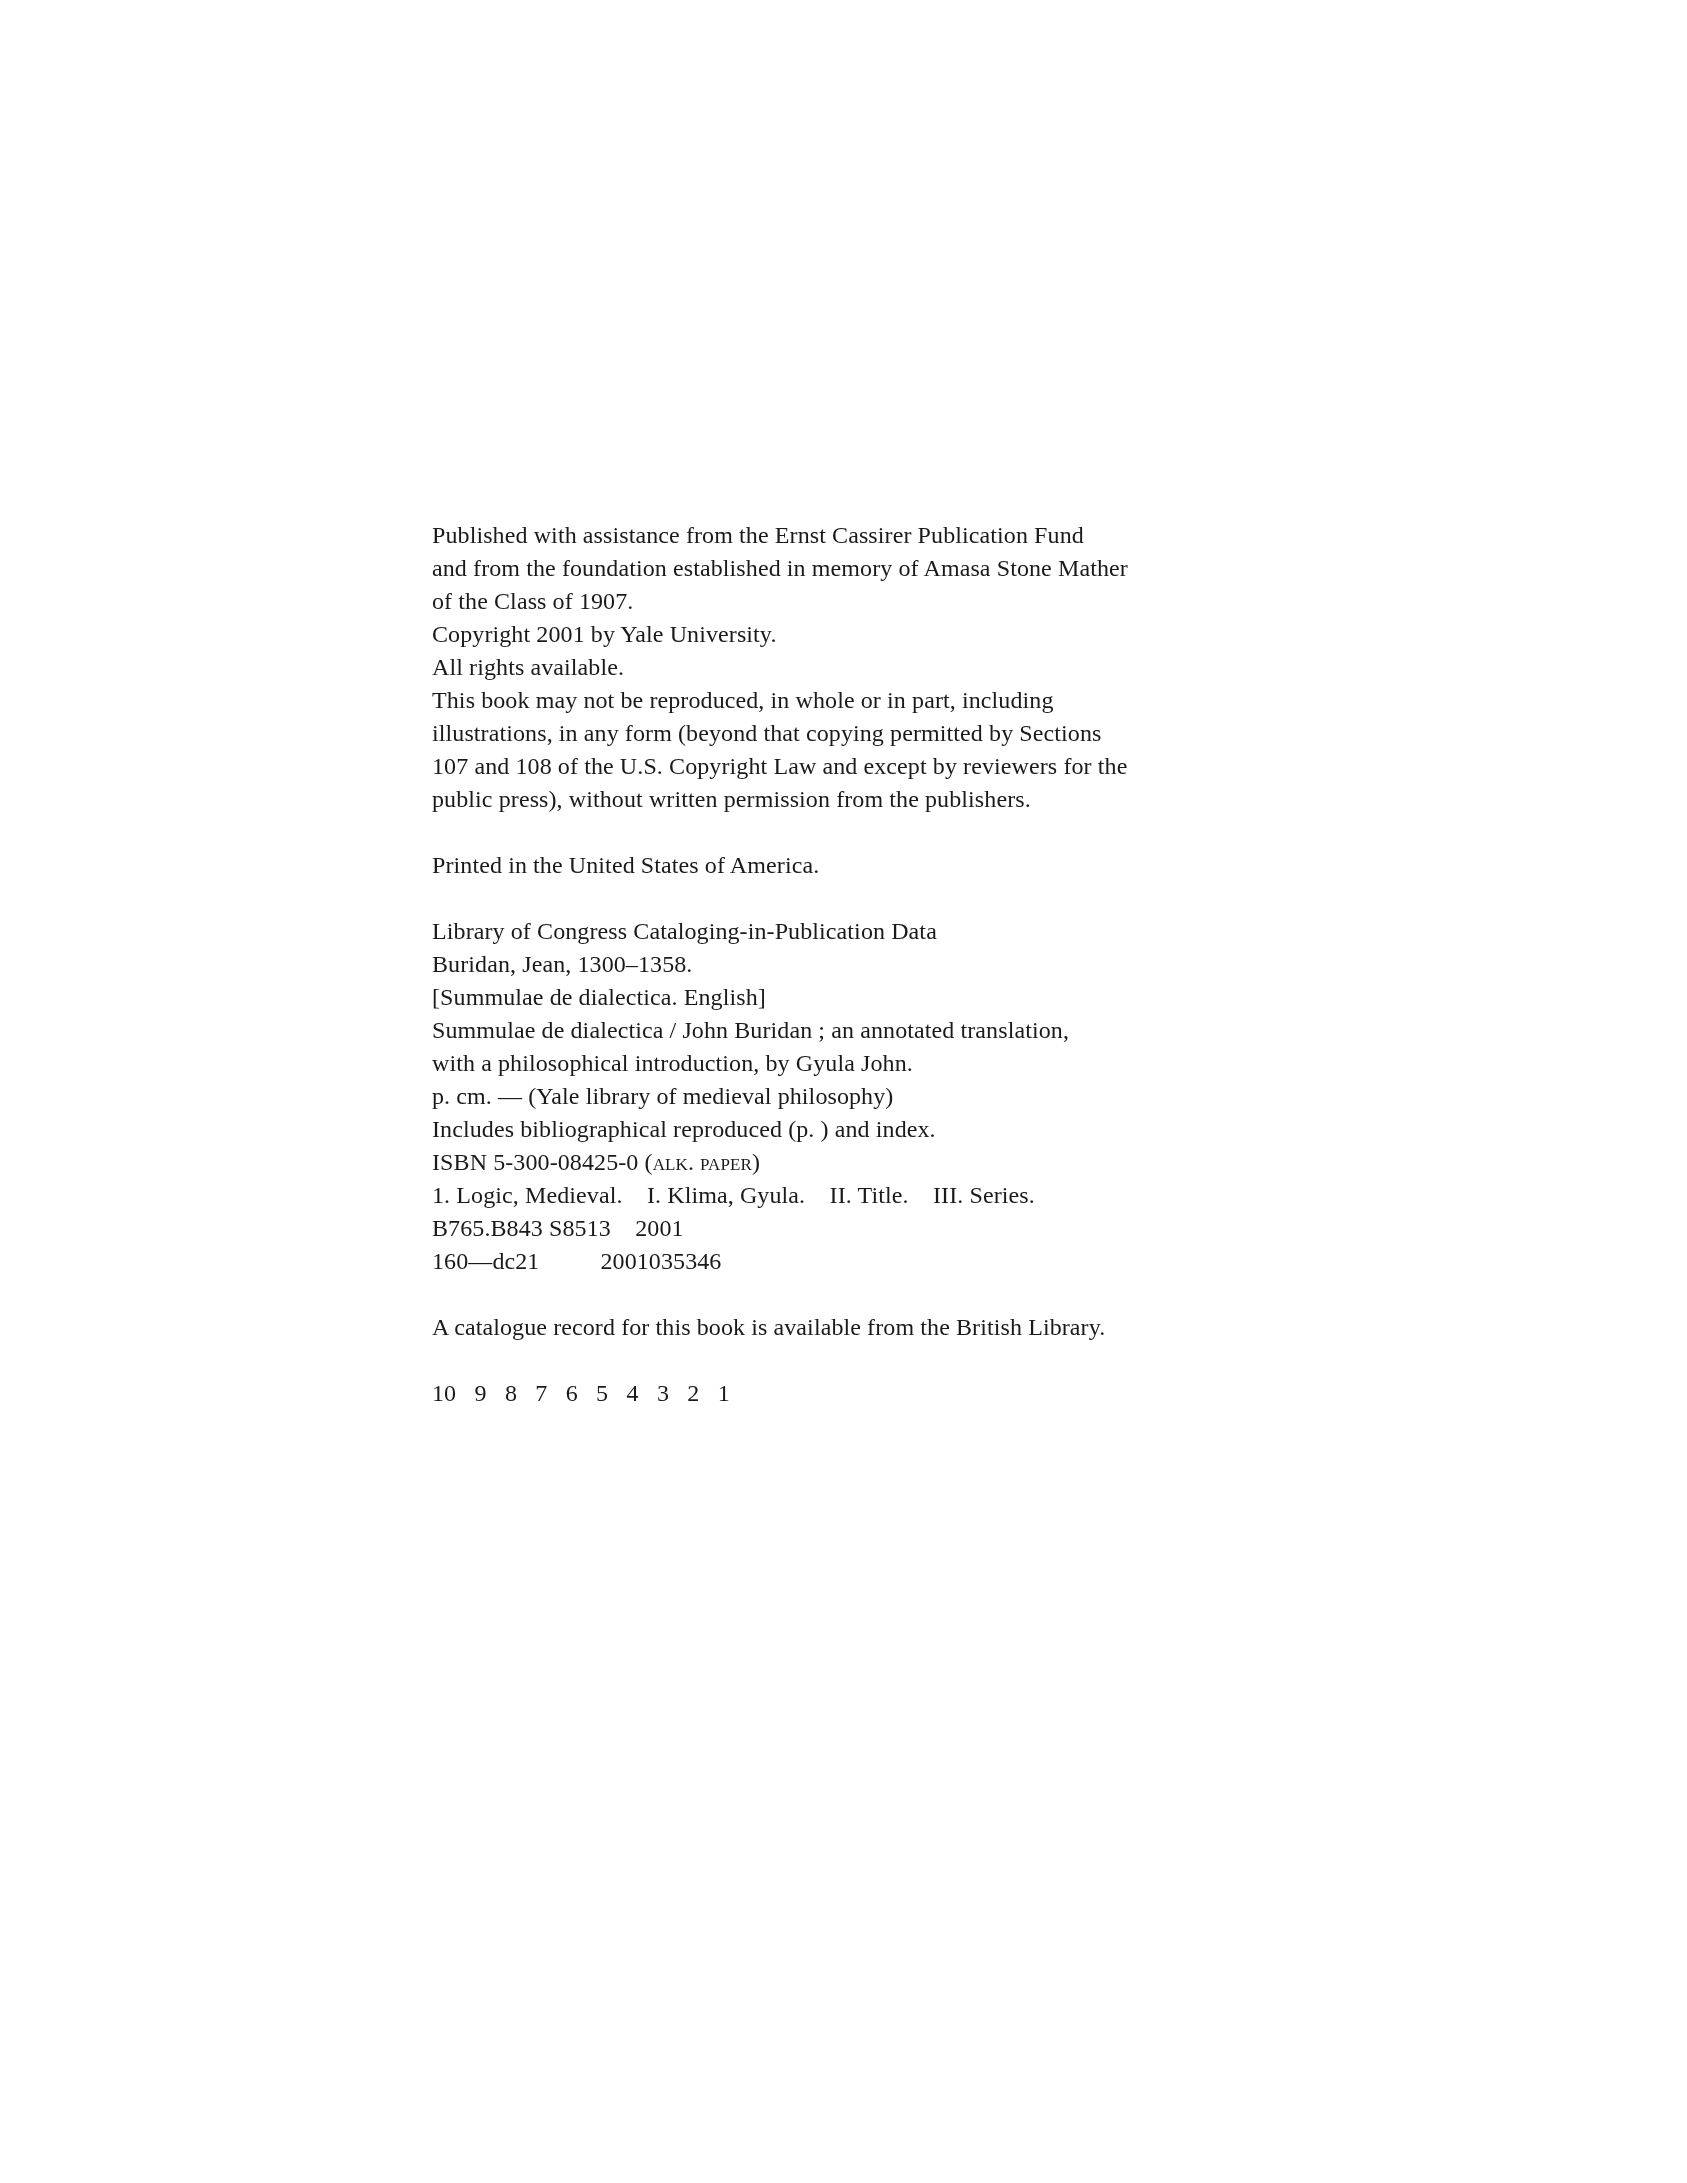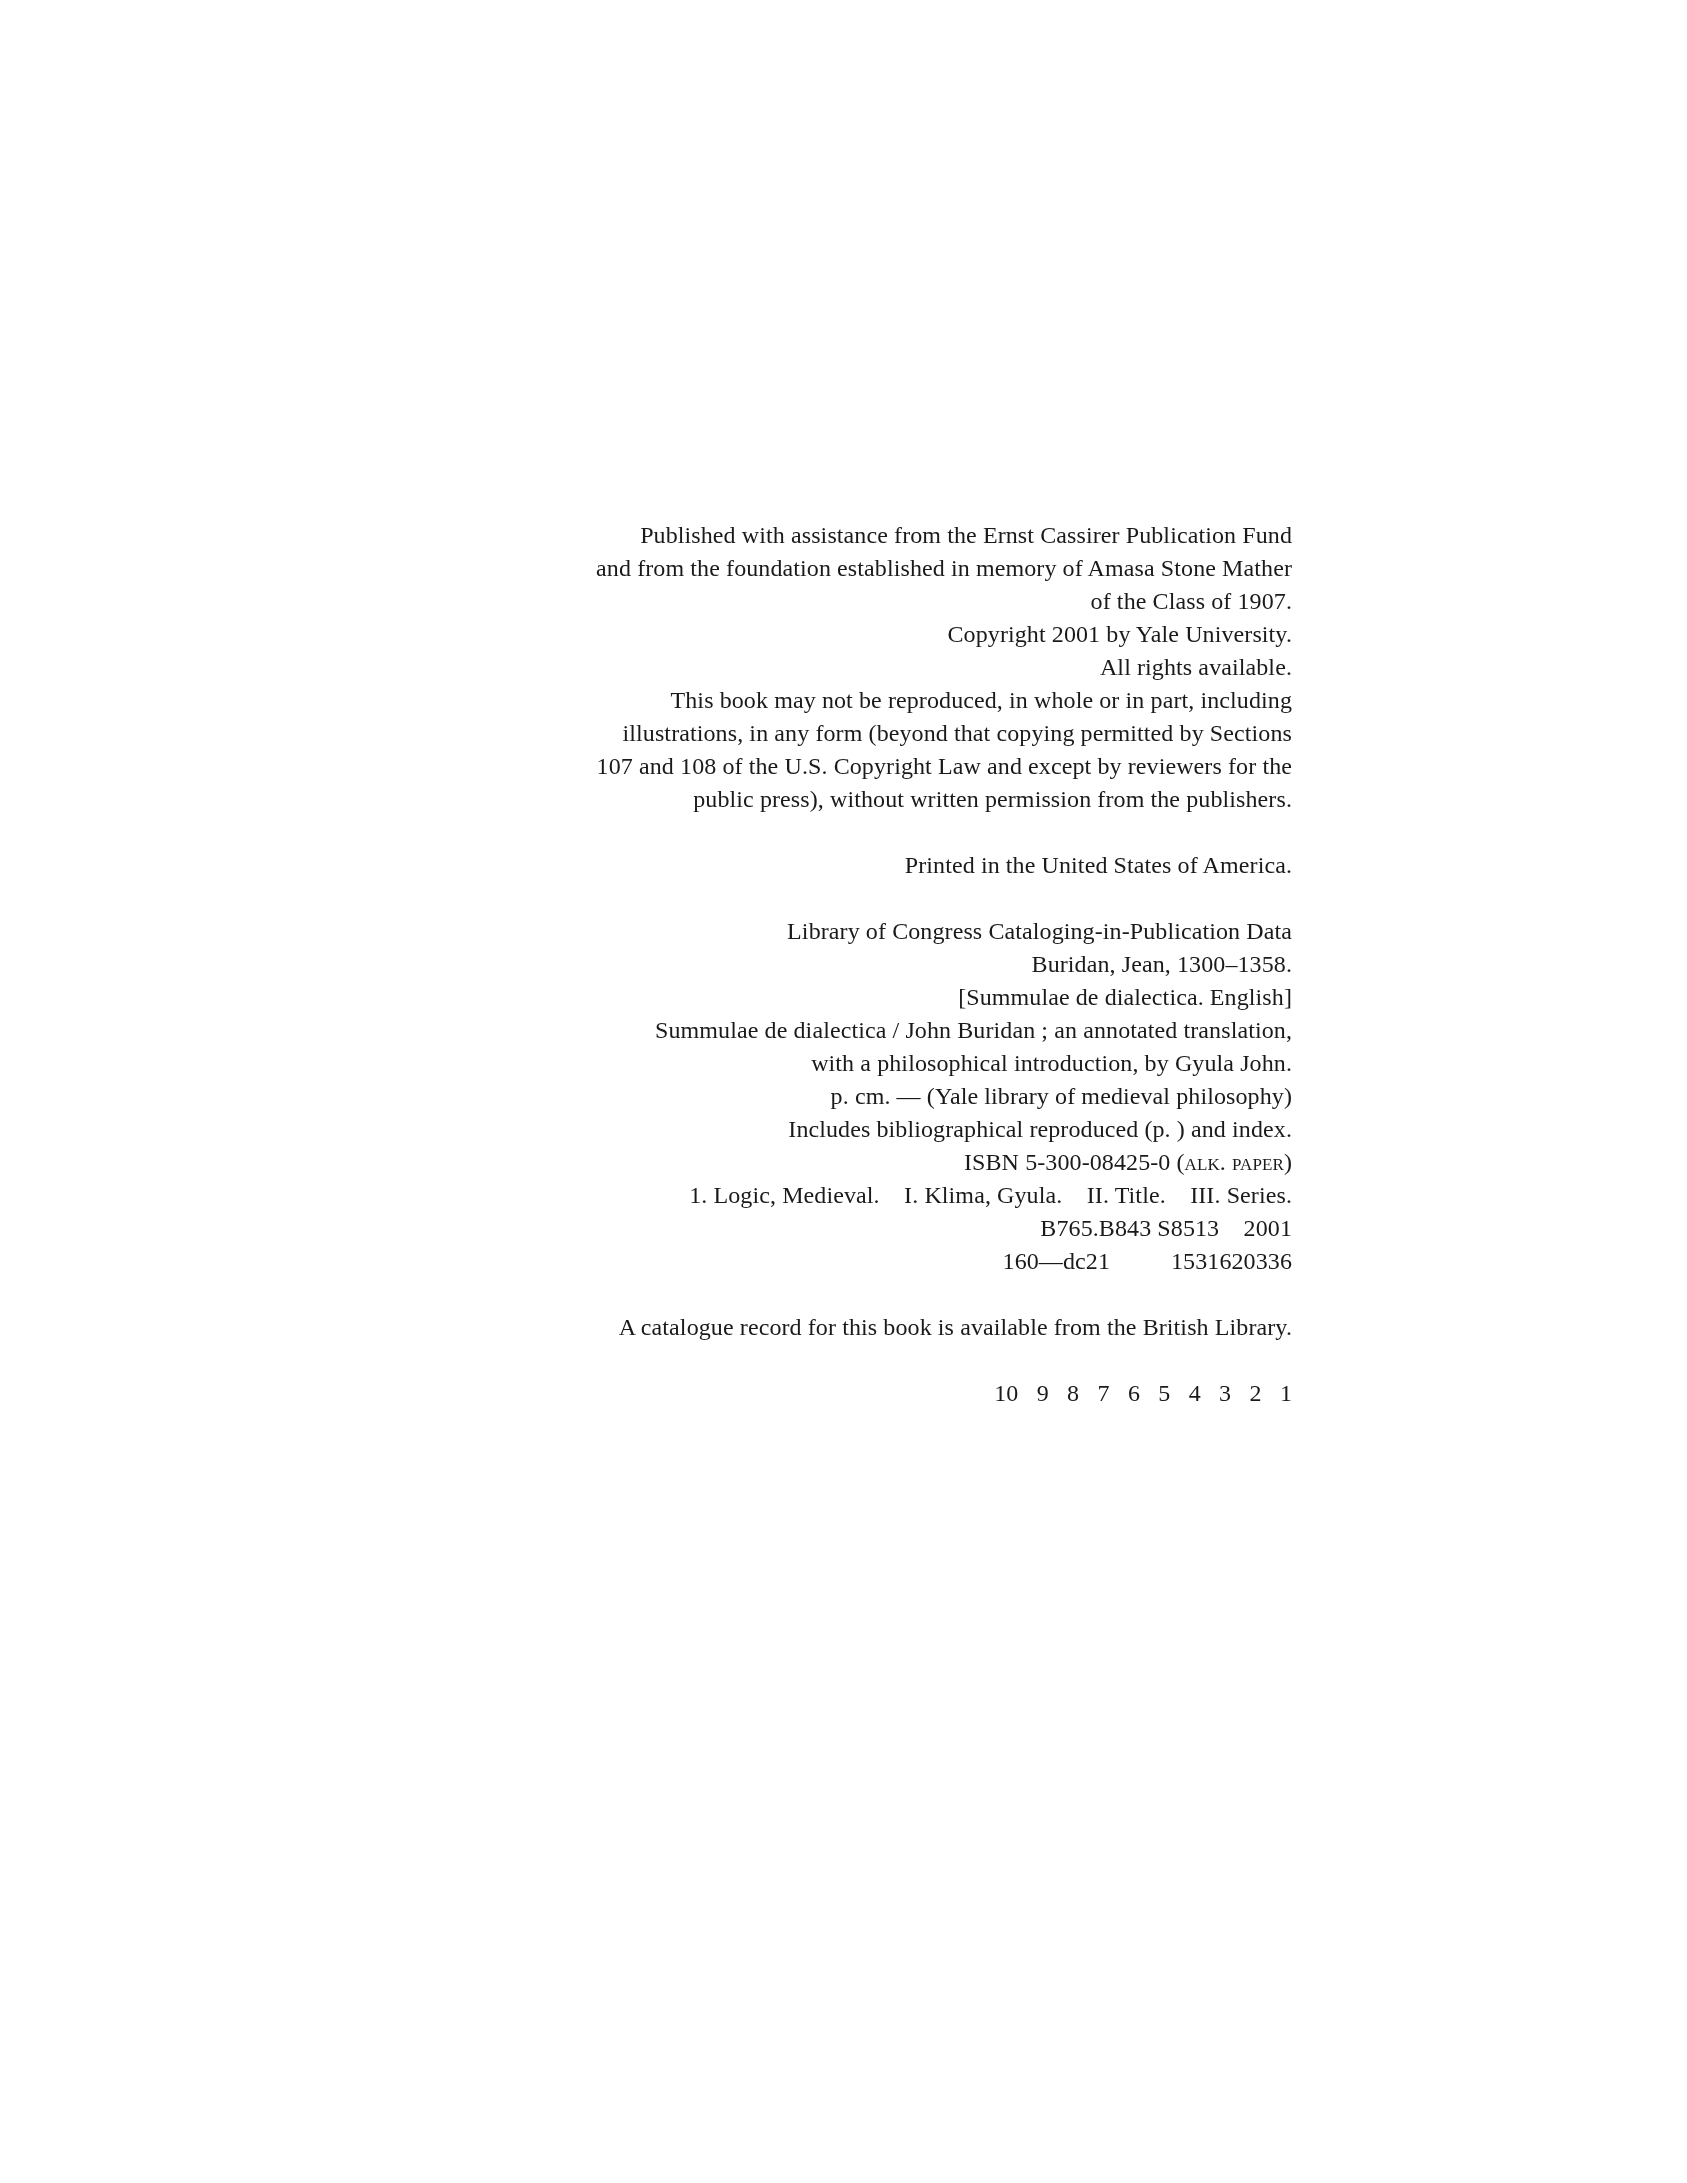--- a/index.html
+++ b/index.html
@@ -12,21 +12,21 @@
     height: 2183px;
     position: relative;
     font-family: "Liberation Serif", "DejaVu Serif", serif;
     color: #1a1a1a;
   }
   .colophon {
     position: absolute;
     left: 432px;
     top: 519px;
     width: 860px;
-    text-align: right;
+    text-align: left;
     font-size: 24px;
     line-height: 33px;
     letter-spacing: 0.1px;
   }
   .para {
     margin: 0 0 33px 0;
   }
   .para:last-child {
     margin-bottom: 8px;
   }
@@ -64,21 +64,21 @@
     <div class="line">Library of Congress Cataloging-in-Publication Data</div>
     <div class="line">Buridan, Jean, 1300–1358.</div>
     <div class="line">[Summulae de dialectica. English]</div>
     <div class="line">Summulae de dialectica / John Buridan ; an annotated translation,</div>
     <div class="line">with a philosophical introduction, by Gyula John.</div>
     <div class="line">p. cm. — (Yale library of medieval philosophy)</div>
     <div class="line">Includes bibliographical reproduced (p. ) and index.</div>
     <div class="line all-sc">ISBN 5-300-08425-0 (alk. paper)</div>
     <div class="line">1. Logic, Medieval.    I. Klima, Gyula.    II. Title.    III. Series.</div>
     <div class="line all-sc">B765.B843 S8513    2001</div>
-    <div class="line">160—dc21          1531620336</div>
+    <div class="line">160—dc21          2001035346</div>
   </div>
 
   <div class="para">
     <div class="line">A catalogue record for this book is available from the British Library.</div>
   </div>
 
 
   <div class="para">
     <div class="line">10   9   8   7   6   5   4   3   2   1</div>
   </div>

